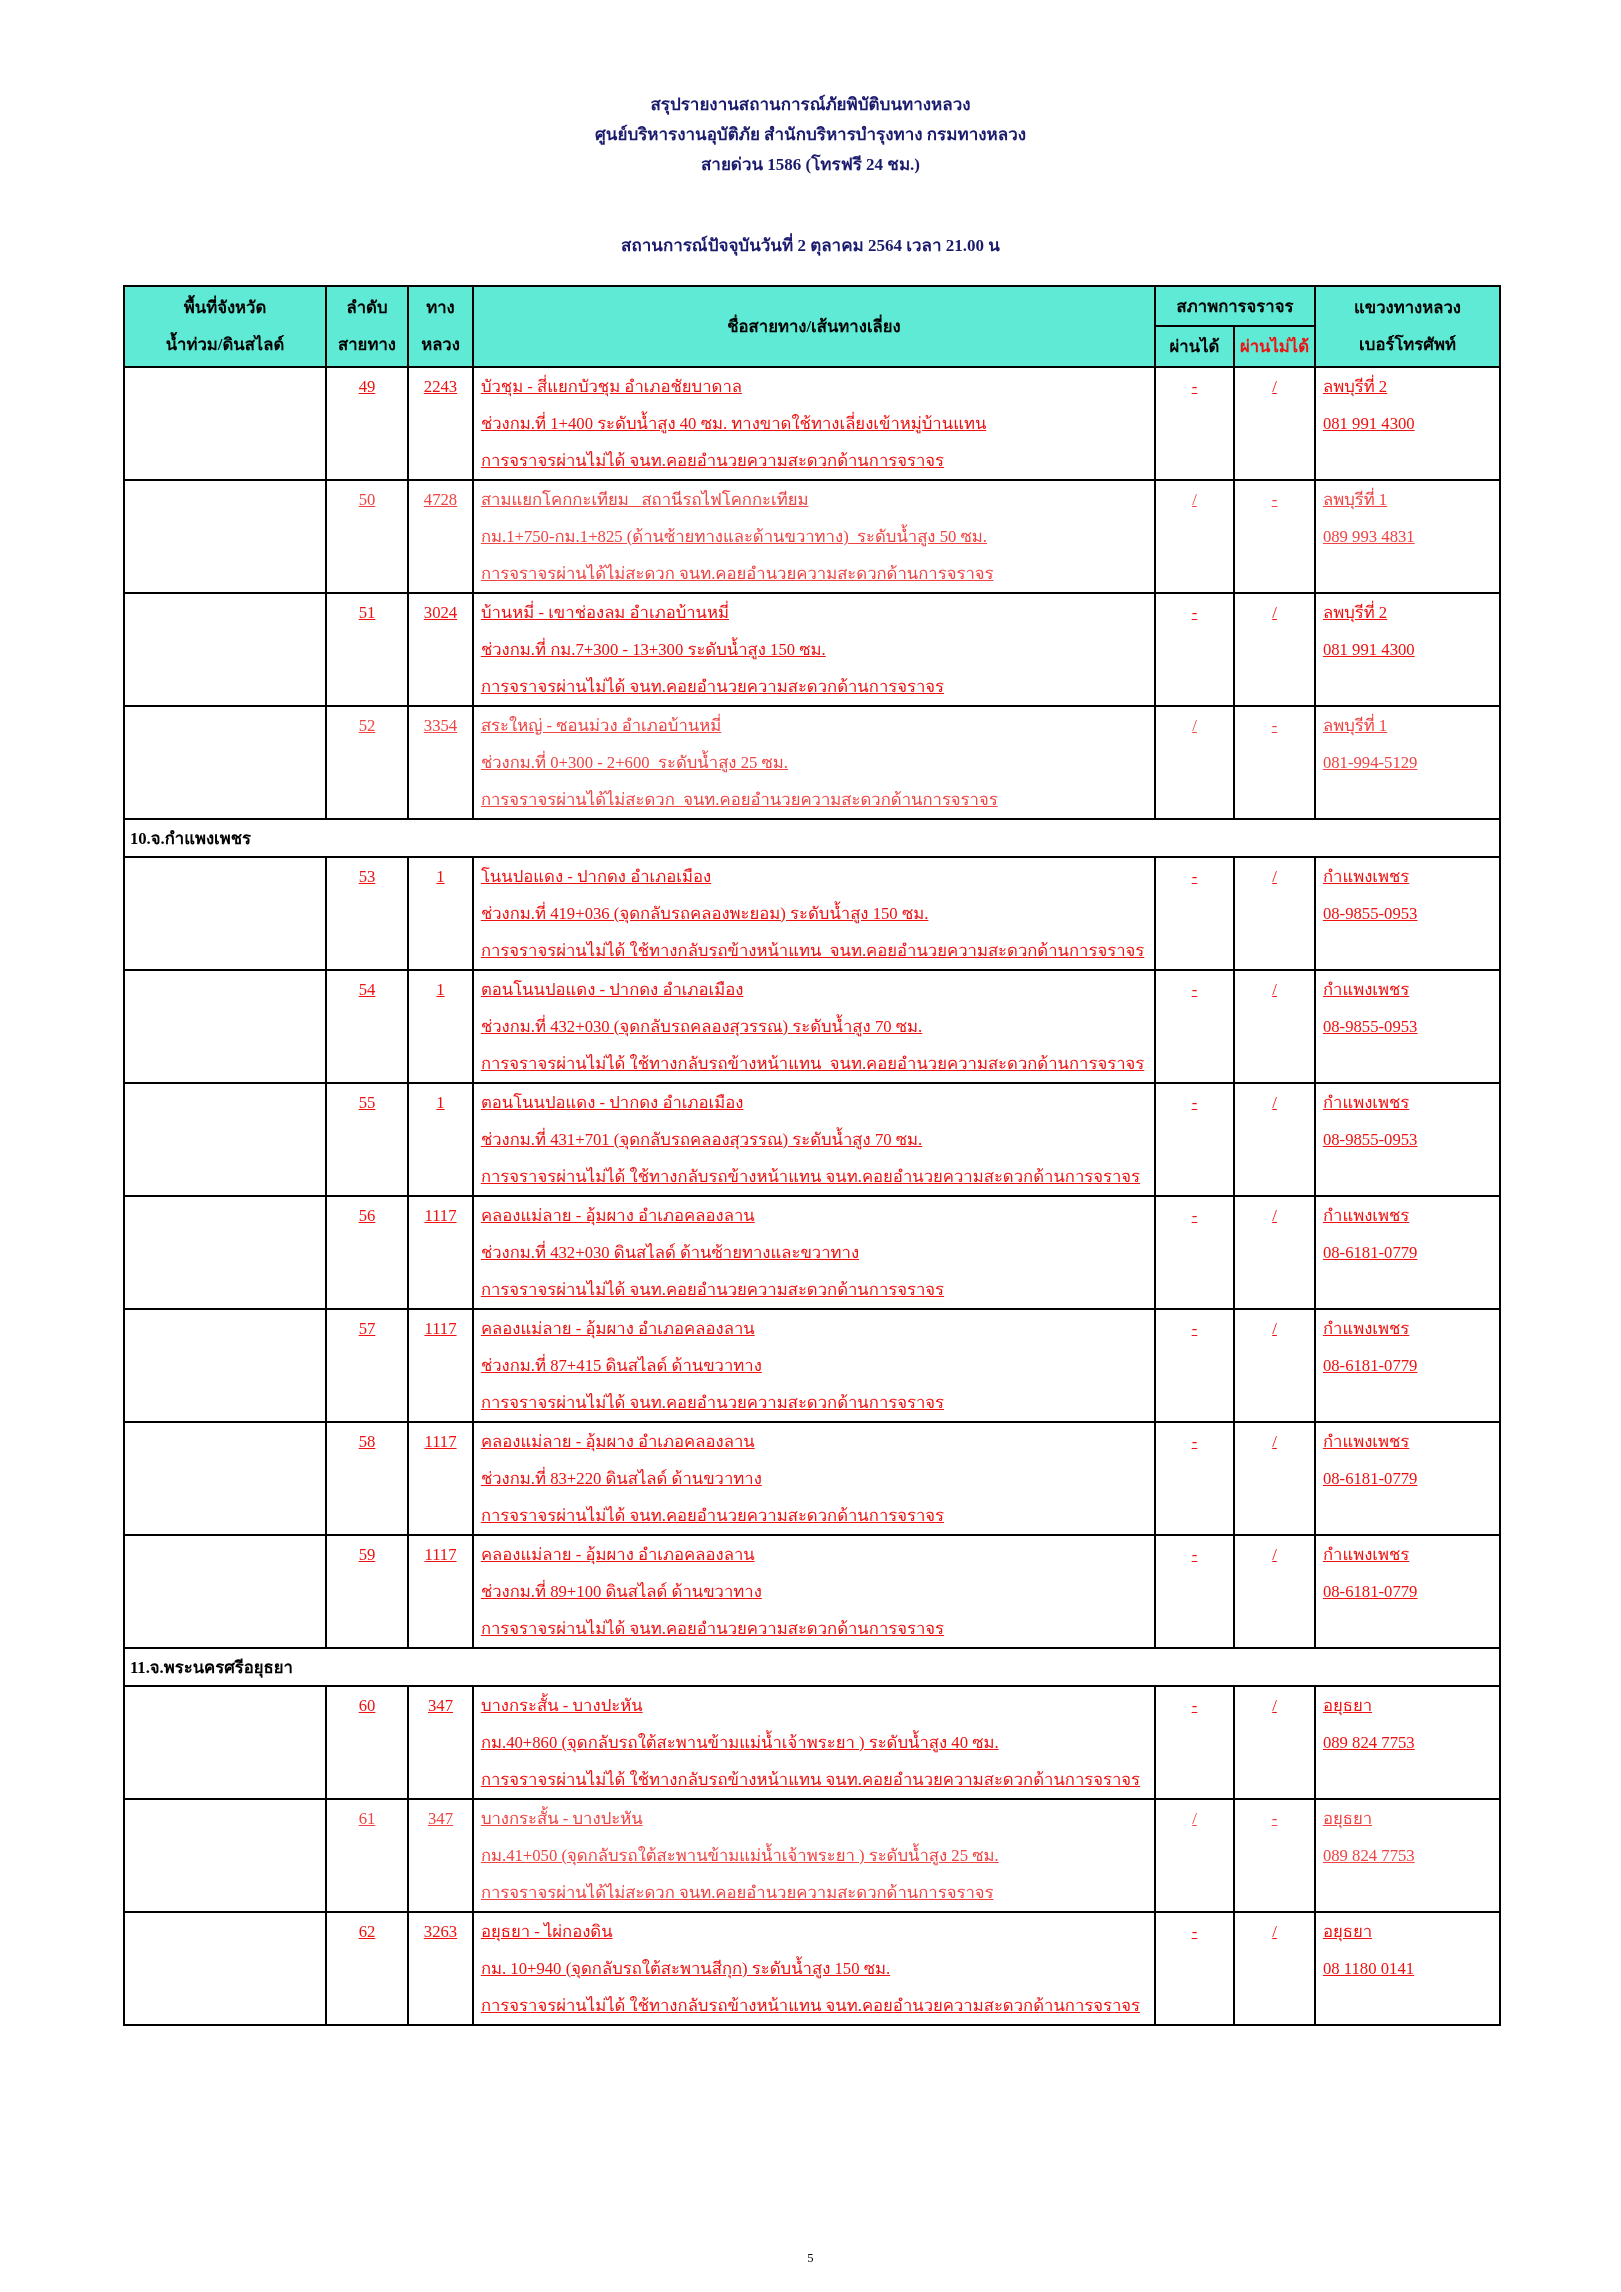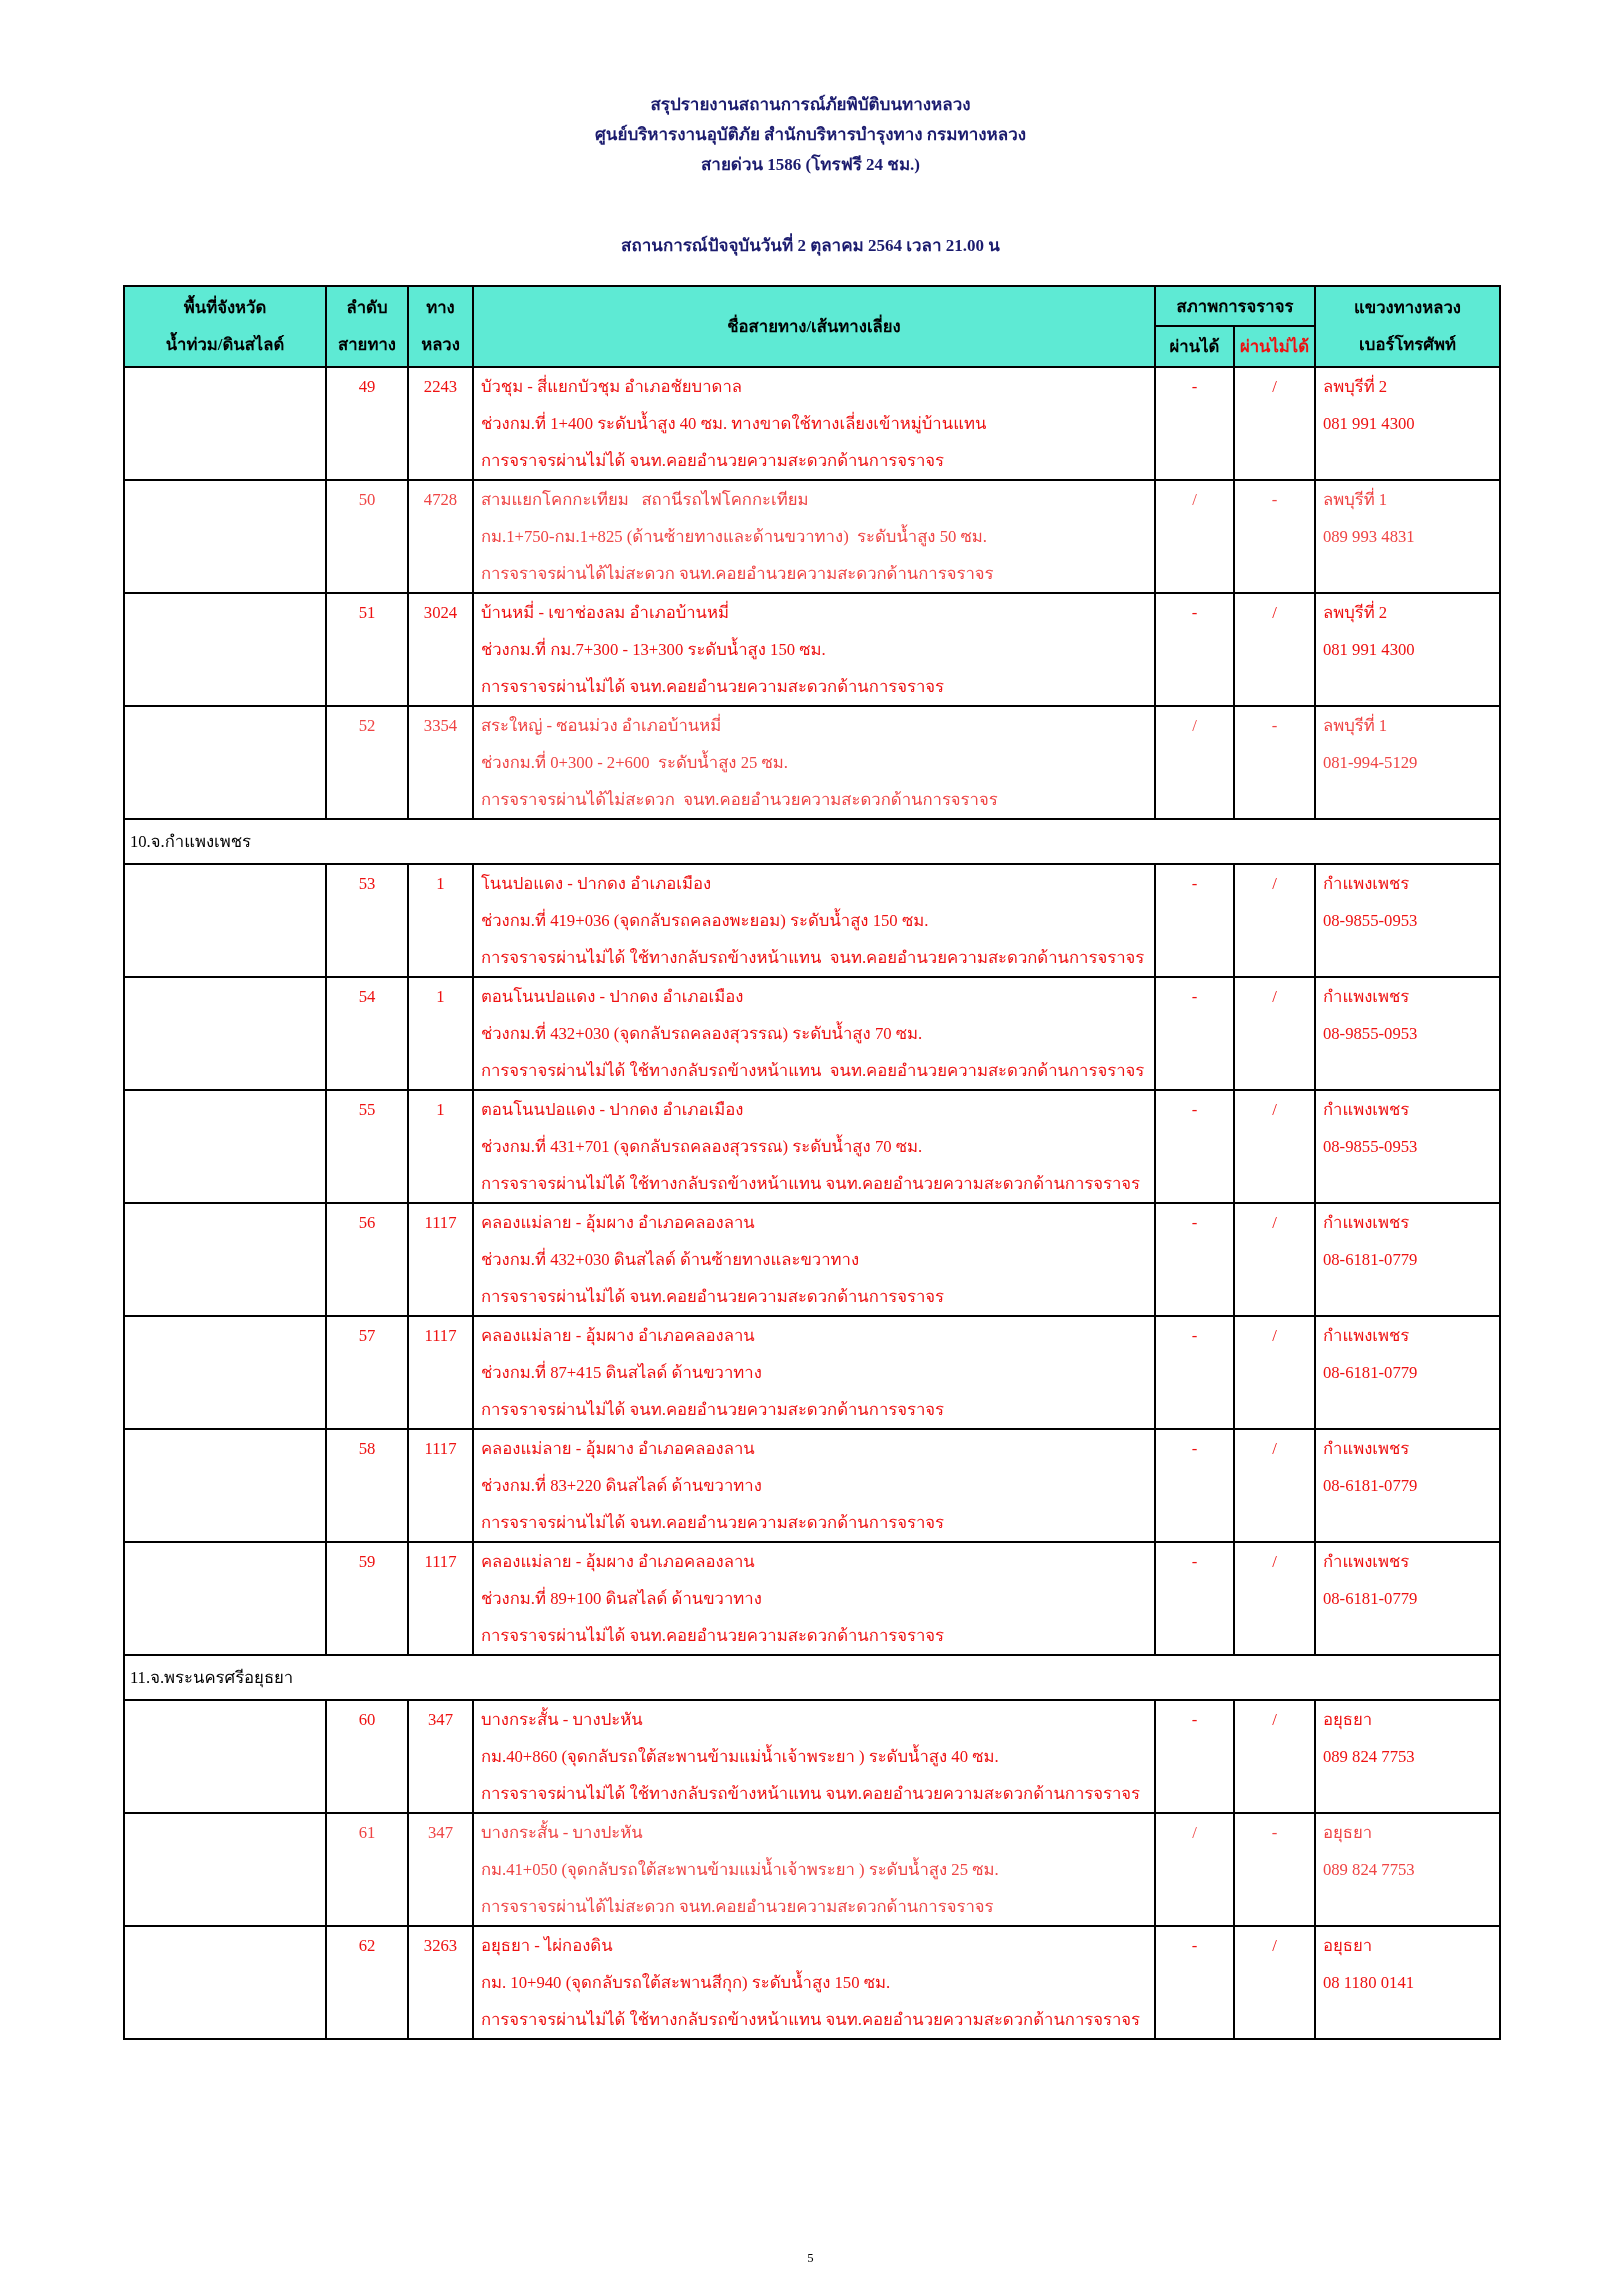--- a/index.html
+++ b/index.html
@@ -42,38 +42,38 @@
   thead th {
     font-weight: bold;
     text-align: center;
     vertical-align: middle;
     background: #5eead4;
   }
   thead tr.h1 { height: 40px; }
   thead tr.h2 { height: 41px; }
   thead .two-line div { line-height: 37px; }
   thead th.red-head { color: var(--alert-color, #ee1111); }
-  tbody tr.data { height: 97px; }
+  tbody tr.data { height: 97px; text-decoration: underline; }
   tbody td { vertical-align: top; }
   td.center { text-align: center; }
   td.route, td.district { text-align: left; }
   td.route div, td.district div {
     line-height: 37px;
     padding-left: 6.9px;
     white-space: pre;
   }
   td.route div { padding-right: 3.9px; }
   tbody tr.data td.center div {
     line-height: 37px;
     white-space: pre;
   }
   tbody td { padding-top: 4.9px; }
   tr.red  { color: var(--alert-color, #ee1111); }
   tr.black { color: #ef4444; }
-  tr.section { height: 45px; font-weight: normal; }
+  tr.section { height: 38px; font-weight: bold; }
   tr.section td {
     vertical-align: middle;
     text-align: left;
     padding-left: 4.9px;
     font-size: 16.7px;
   }
   
   .page-number {
     position: absolute;
     bottom: 27.4px;

